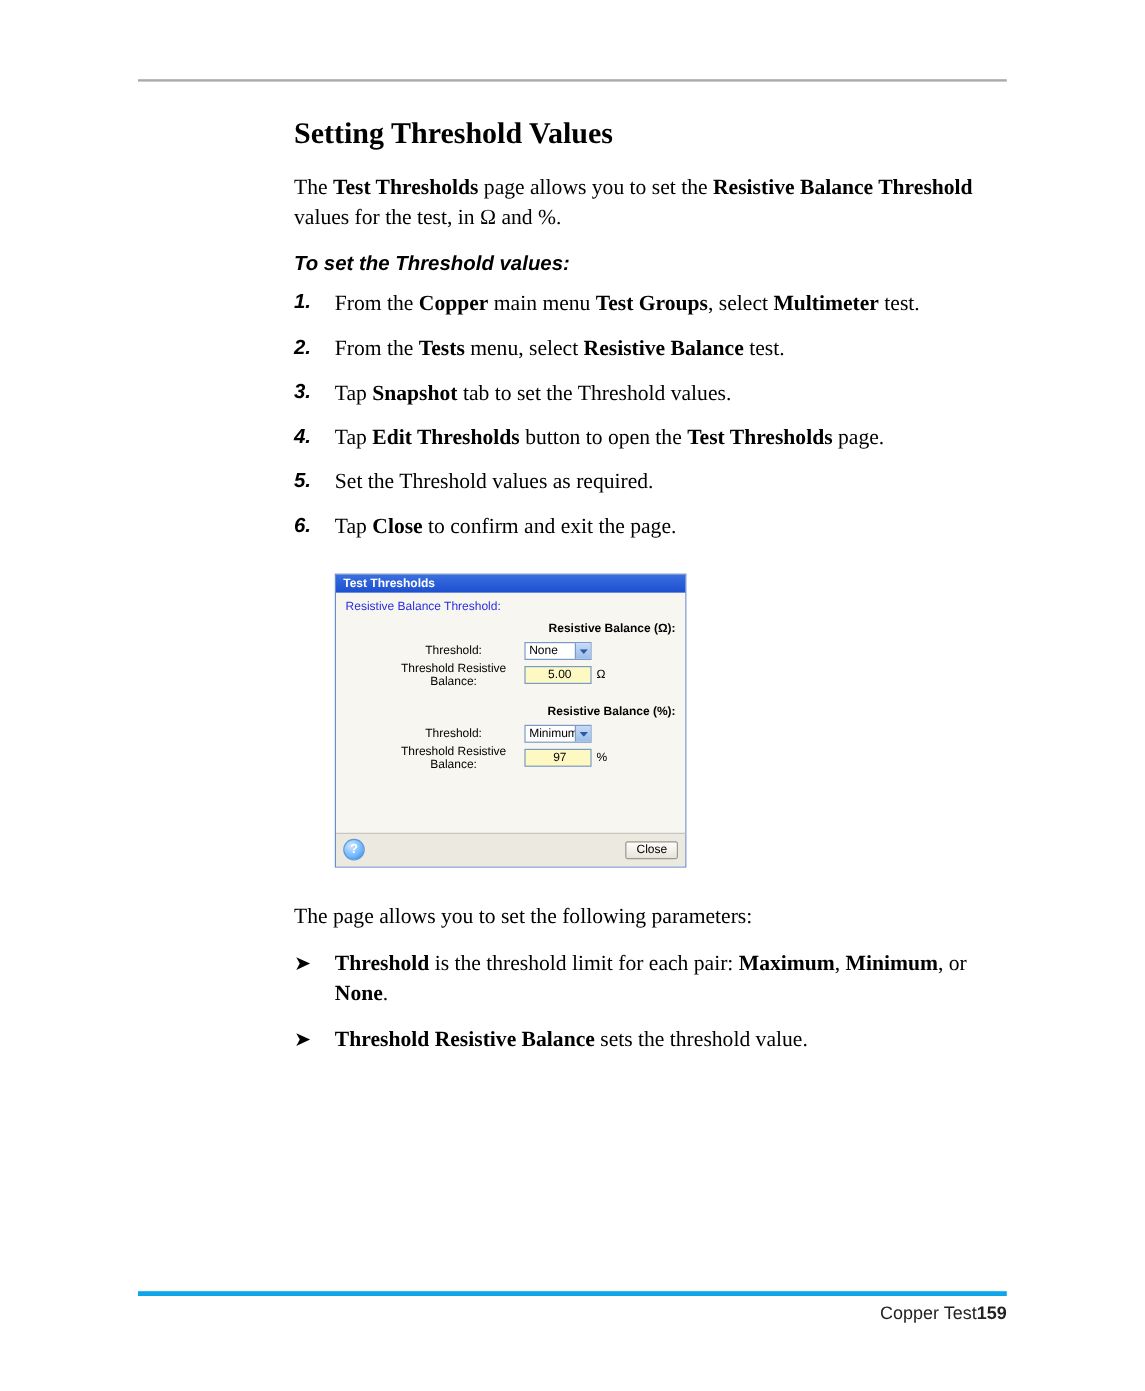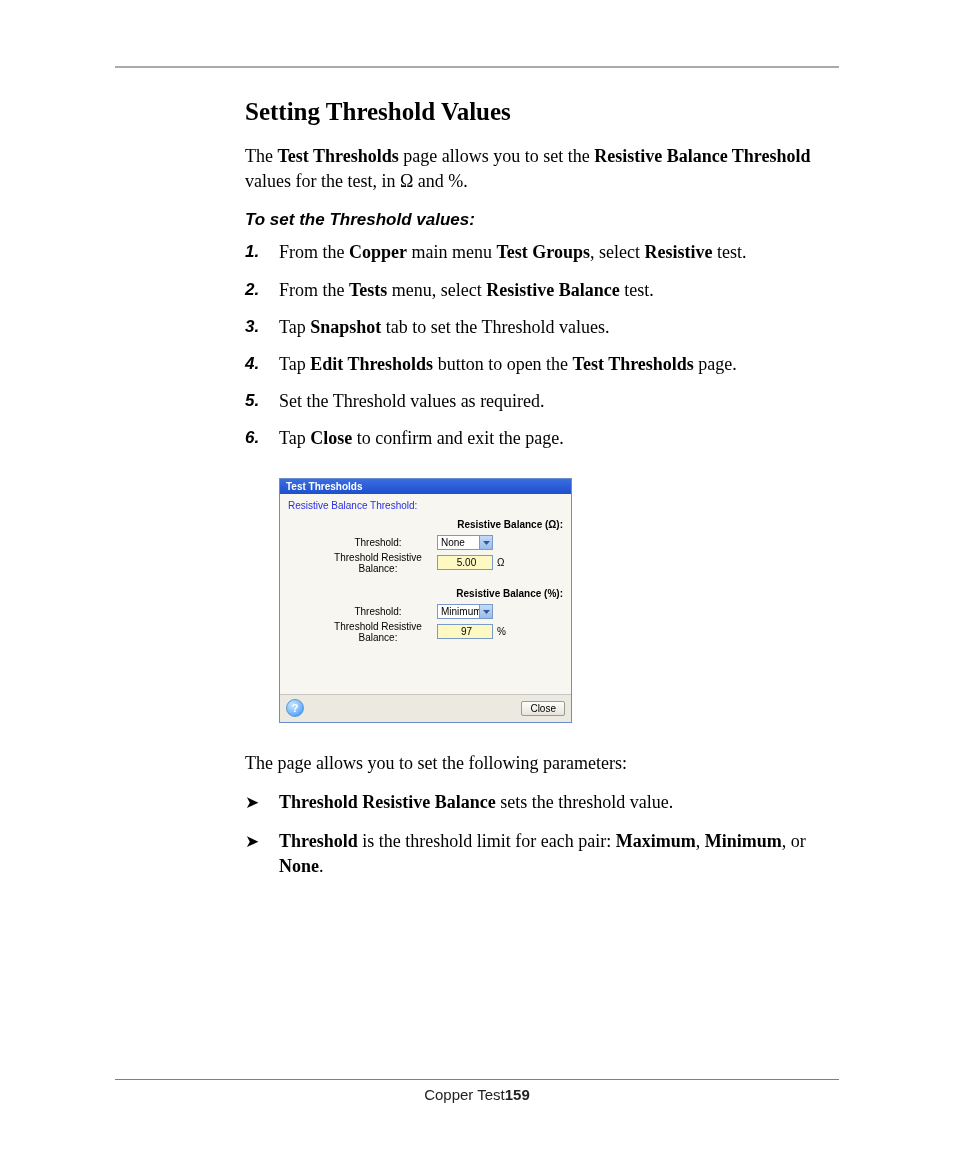--- a/index.html
+++ b/index.html
@@ -224,24 +224,24 @@
       top: 1px;
       font-size: 17px;
       color: #000;
     }
 
     .footer {
       position: absolute;
       bottom: 56px;
       left: 115px;
       right: 115px;
-      border-top: 1px solid #0ea5e9;
+      border-top: 4px solid #0ea5e9;
       padding-top: 6px;
       display: flex;
-      justify-content: center;
+      justify-content: flex-end;
       font-size: 15px;
       font-family: Arial, Helvetica, sans-serif;
       color: #222;
     }
     .footer .pg { font-weight: bold; }
   </style>
 </head>
 <body>
 
 <div class="page">
@@ -251,21 +251,21 @@
     <h2 class="section-title">Setting Threshold Values</h2>
 
     <p class="intro-para">
       <span>The </span><b>Test Thresholds</b><span> page allows you to set the </span><b>Resistive Balance Threshold</b><span> values for the test, in Ω and %.</span>
     </p>
 
     <div class="steps-heading">To set the Threshold values:</div>
 
     <ol class="steps">
       <li>
-        <span>From the </span><b>Copper</b><span> main menu </span><b>Test Groups</b><span>, select </span><b>Resistive</b><span> test.</span>
+        <span>From the </span><b>Copper</b><span> main menu </span><b>Test Groups</b><span>, select </span><b>Multimeter</b><span> test.</span>
       </li>
       <li>
         <span>From the </span><b>Tests</b><span> menu, select </span><b>Resistive Balance</b><span> test.</span>
       </li>
       <li>
         <span>Tap </span><b>Snapshot</b><span> tab to set the Threshold values.</span>
       </li>
       <li>
         <span>Tap </span><b>Edit Thresholds</b><span> button to open the </span><b>Test Thresholds</b><span> page.</span>
       </li>
@@ -325,24 +325,24 @@
           <span class="help-icon">?</span>
           <button class="close-btn">Close</button>
         </div>
       </div>
     </div>
 
     <p class="after-para">The page allows you to set the following parameters:</p>
 
     <ul class="arrows">
       <li>
+        <b>Threshold</b><span> is the threshold limit for each pair: </span><b>Maximum</b><span>, </span><b>Minimum</b><span>, or </span><b>None</b><span>.</span>
+      </li>
+      <li>
         <b>Threshold Resistive Balance</b><span> sets the threshold value.</span>
-      </li>
-      <li>
-        <b>Threshold</b><span> is the threshold limit for each pair: </span><b>Maximum</b><span>, </span><b>Minimum</b><span>, or </span><b>None</b><span>.</span>
       </li>
     </ul>
   </div>
 </div>
 
 <div class="footer">
   <span>Copper Test</span>
   <span class="pg">159</span>
 </div>
 

